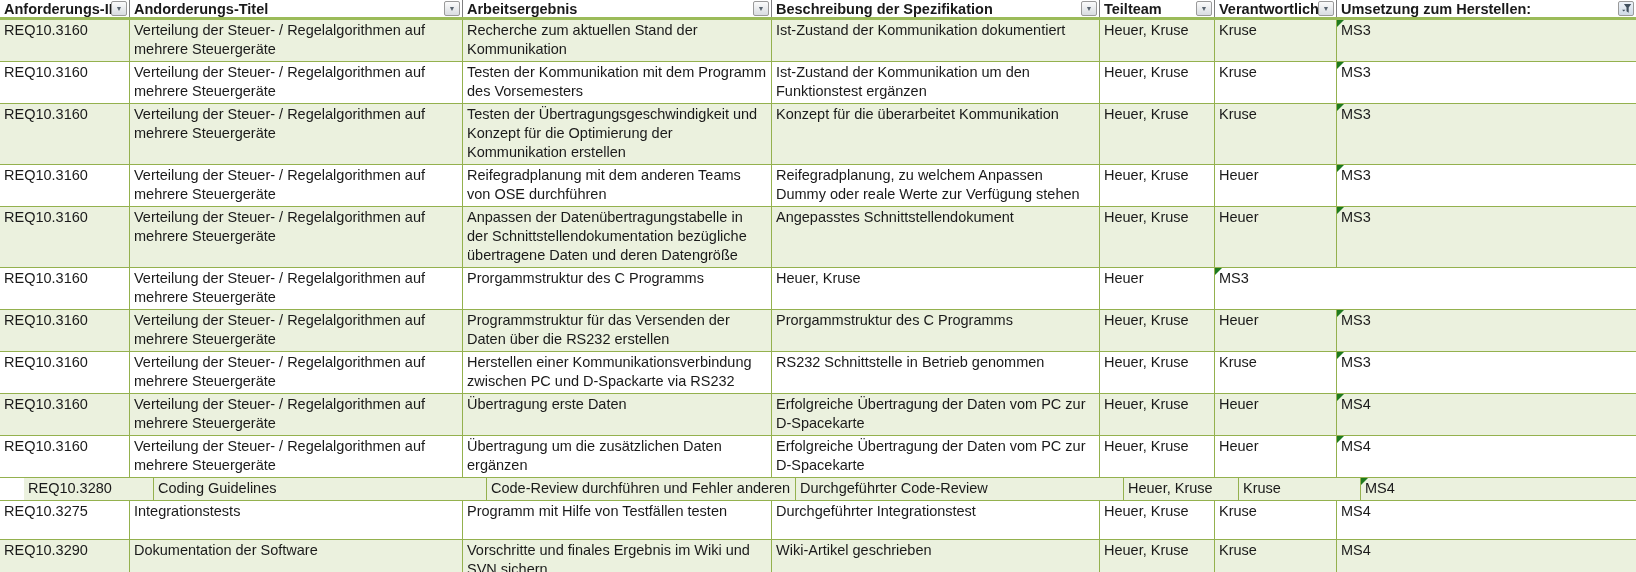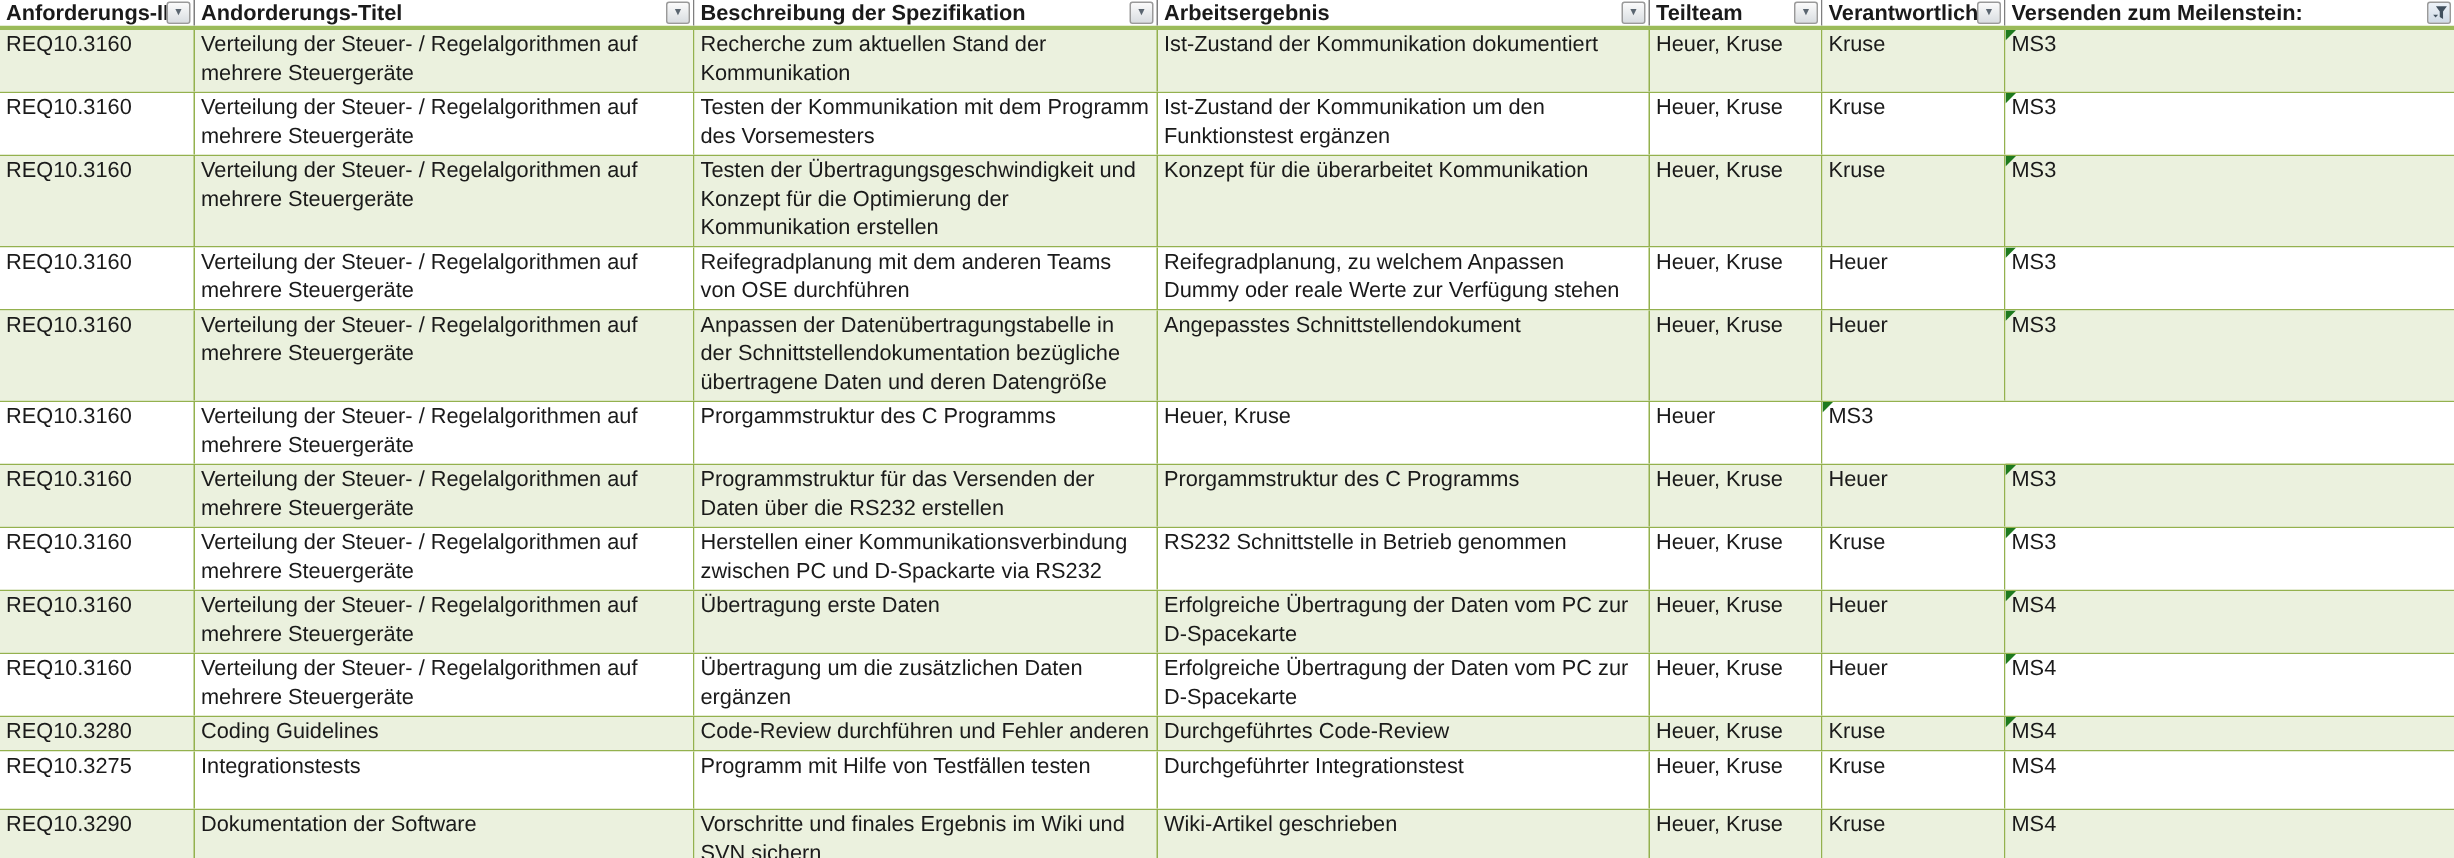--- a/index.html
+++ b/index.html
@@ -36,56 +36,56 @@
   .rows .row:nth-child(1){min-height:39px;}
   .rows .row:nth-child(2){min-height:39px;}
   .rows .row:nth-child(3){min-height:58px;}
   .rows .row:nth-child(4){min-height:39px;}
   .rows .row:nth-child(5){min-height:58px;}
   .rows .row:nth-child(6){min-height:39px;}
   .rows .row:nth-child(7){min-height:39px;}
   .rows .row:nth-child(8){min-height:39px;}
   .rows .row:nth-child(9){min-height:39px;}
   .rows .row:nth-child(10){min-height:39px;}
-  .rows .row:nth-child(11){min-height:20px;}
+  .rows .row:nth-child(11){min-height:20px;padding-left:24px;}
   .rows .row:nth-child(12){min-height:39px;}
   .rows .row:nth-child(13){min-height:55px;}
 </style>
 </head>
 <body>
 
 <div class="sheet">
 
   <div class="grid-row hdr">
     <div class="hdr-cell">
       <span class="hdr-label">Anforderungs-ID</span>
       <span class="fbtn">▼</span>
     </div>
     <div class="hdr-cell">
       <span class="hdr-label">Andorderungs-Titel</span>
       <span class="fbtn">▼</span>
     </div>
     <div class="hdr-cell">
+      <span class="hdr-label">Arbeitsergebnis</span>
+      <span class="fbtn">▼</span>
+    </div>
+    <div class="hdr-cell">
       <span class="hdr-label">Beschreibung der Spezifikation</span>
       <span class="fbtn">▼</span>
     </div>
     <div class="hdr-cell">
-      <span class="hdr-label">Arbeitsergebnis</span>
-      <span class="fbtn">▼</span>
-    </div>
-    <div class="hdr-cell">
       <span class="hdr-label">Teilteam</span>
       <span class="fbtn">▼</span>
     </div>
     <div class="hdr-cell">
       <span class="hdr-label">Verantwortlich</span>
       <span class="fbtn">▼</span>
     </div>
     <div class="hdr-cell">
-      <span class="hdr-label">Versenden zum Meilenstein:</span>
+      <span class="hdr-label">Umsetzung zum Herstellen:</span>
       <span class="fbtn active">
         <svg width="11" height="11" viewBox="0 0 12 12" aria-hidden="true">
           <path d="M3.2 1.2h8L8.4 5v5.6L6 9V5z" fill="#41505e"></path>
           <path d="M1.2 7.4h3.6L3 9.4z" fill="#41505e"></path>
         </svg>
       </span>
     </div>
   </div>
 
   <div class="rows" id="rows">
@@ -185,21 +185,21 @@
     <div class="cell">Erfolgreiche Übertragung der Daten vom PC zur D-Spacekarte</div>
     <div class="cell">Heuer, Kruse</div>
     <div class="cell">Heuer</div>
     <div class="cell flagged">MS4</div>
   </div>
 
   <div class="grid-row row band">
     <div class="cell">REQ10.3280</div>
     <div class="cell">Coding Guidelines</div>
     <div class="cell">Code-Review durchführen und Fehler anderen</div>
-    <div class="cell">Durchgeführtes Code-Review</div>
+    <div class="cell">Durchgeführter Code-Review</div>
     <div class="cell">Heuer, Kruse</div>
     <div class="cell">Kruse</div>
     <div class="cell flagged">MS4</div>
   </div>
 
   <div class="grid-row row plain">
     <div class="cell">REQ10.3275</div>
     <div class="cell">Integrationstests</div>
     <div class="cell">Programm mit Hilfe von Testfällen testen</div>
     <div class="cell">Durchgeführter Integrationstest</div>

